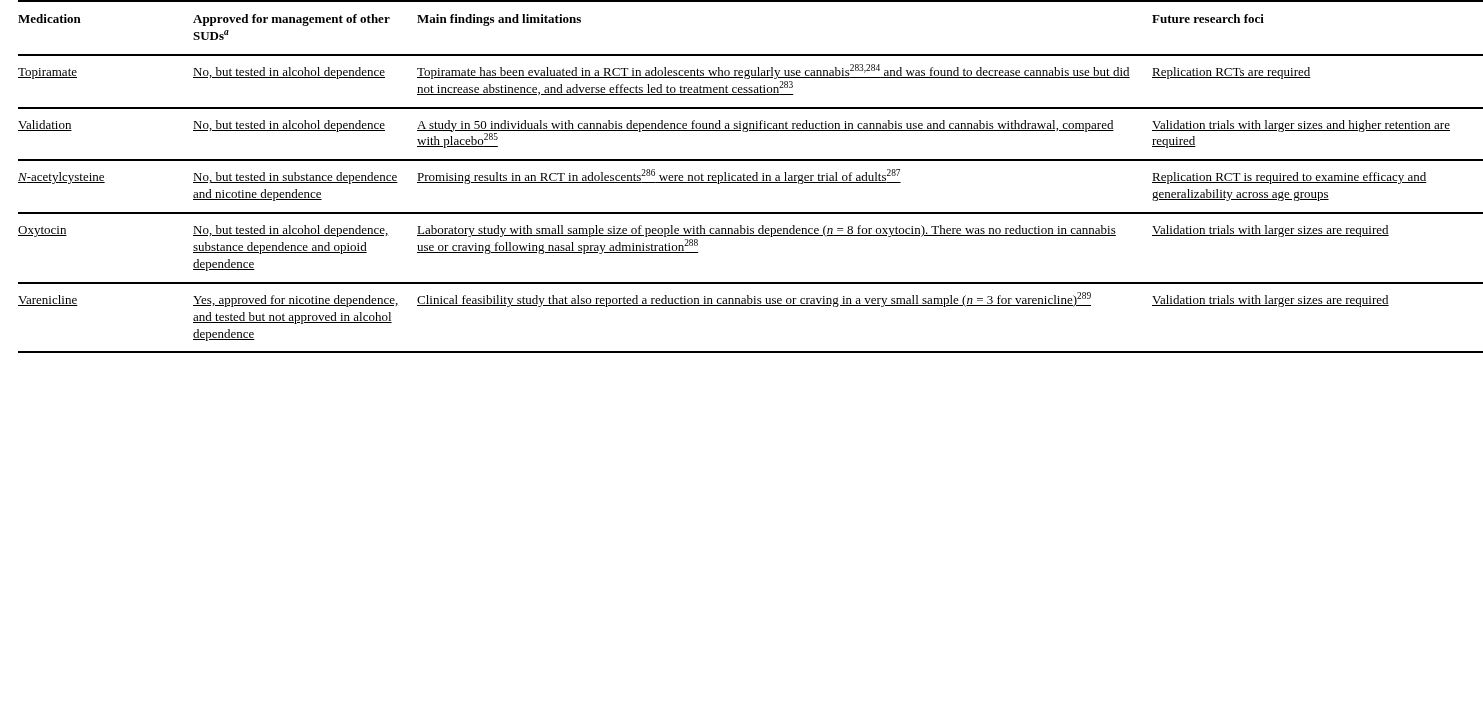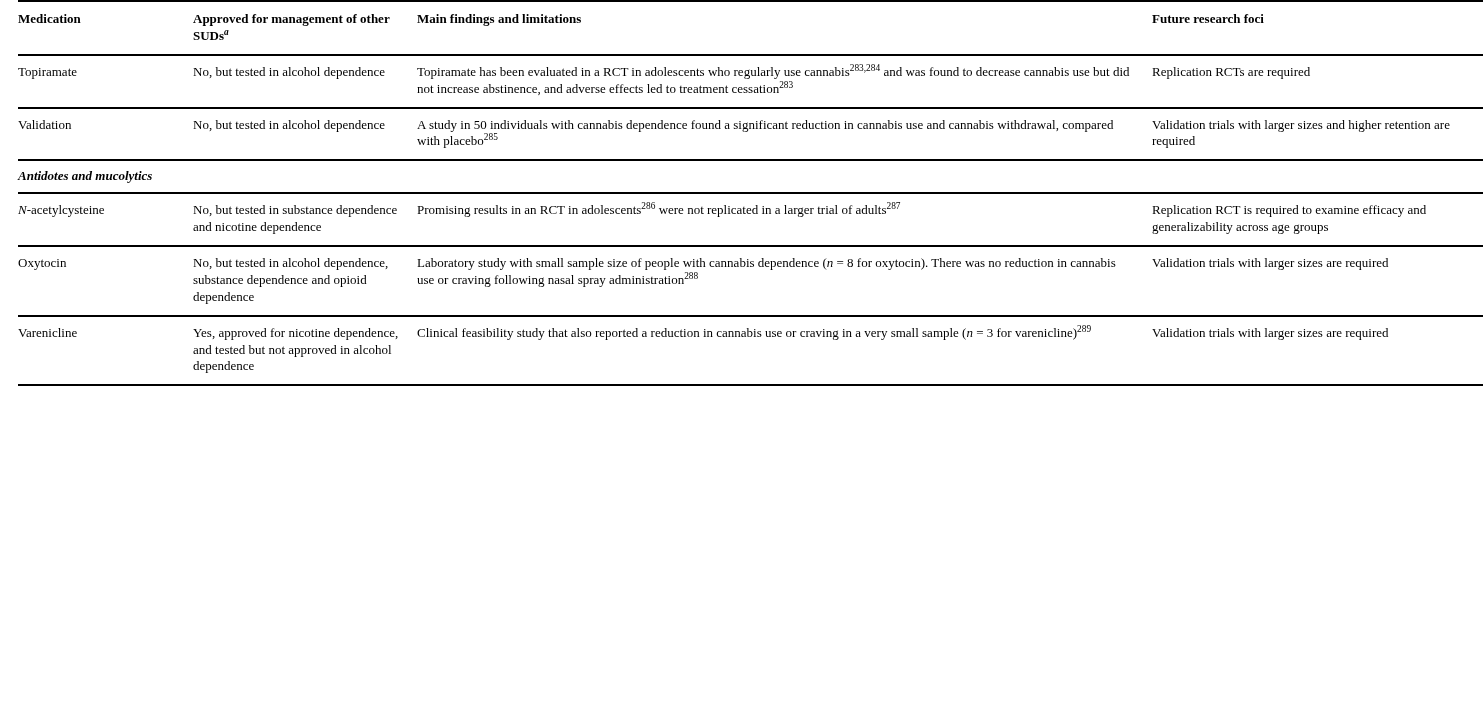--- a/index.html
+++ b/index.html
@@ -54,20 +54,21 @@
 
   tbody td {
     text-align: left;
     vertical-align: top;
     padding: 8px 16px 9px 0;
     line-height: 1.30;
   }
 
   tr.data-row > td {
     border-bottom: 2.4px solid #000;
+    text-decoration: underline;
   }
 
   tr.section-row > td {
     border-bottom: 2.4px solid #000;
     font-style: italic;
     font-weight: bold;
     padding: 7px 0 7px 0;
   }
 
   td.medname { white-space: normal; }
@@ -131,23 +132,20 @@
         <td><span>Replication RCTs are required</span></td>
       </tr>
 
       <tr class="data-row">
         <td class="medname"><span>Validation</span></td>
         <td><span>No, but tested in alcohol dependence</span></td>
         <td><span>A study in 50 individuals with cannabis dependence found a significant reduction in cannabis use and cannabis withdrawal, compared with placebo</span><sup>285</sup></td>
         <td><span>Validation trials with larger sizes and higher retention are required</span></td>
       </tr>
 
-      <tr class="section-row">
-        <td colspan="4"><span>Antidotes and mucolytics</span></td>
-      </tr>
 
       <tr class="data-row">
         <td class="medname"><i class="ital">N</i><span>-acetylcysteine</span></td>
         <td><span>No, but tested in substance dependence and nicotine dependence</span></td>
         <td><span>Promising results in an RCT in adolescents</span><sup>286</sup><span> were not replicated in a larger trial of adults</span><sup>287</sup></td>
         <td><span>Replication RCT is required to examine efficacy and generalizability across age groups</span></td>
       </tr>
 
 
       <tr class="data-row">

